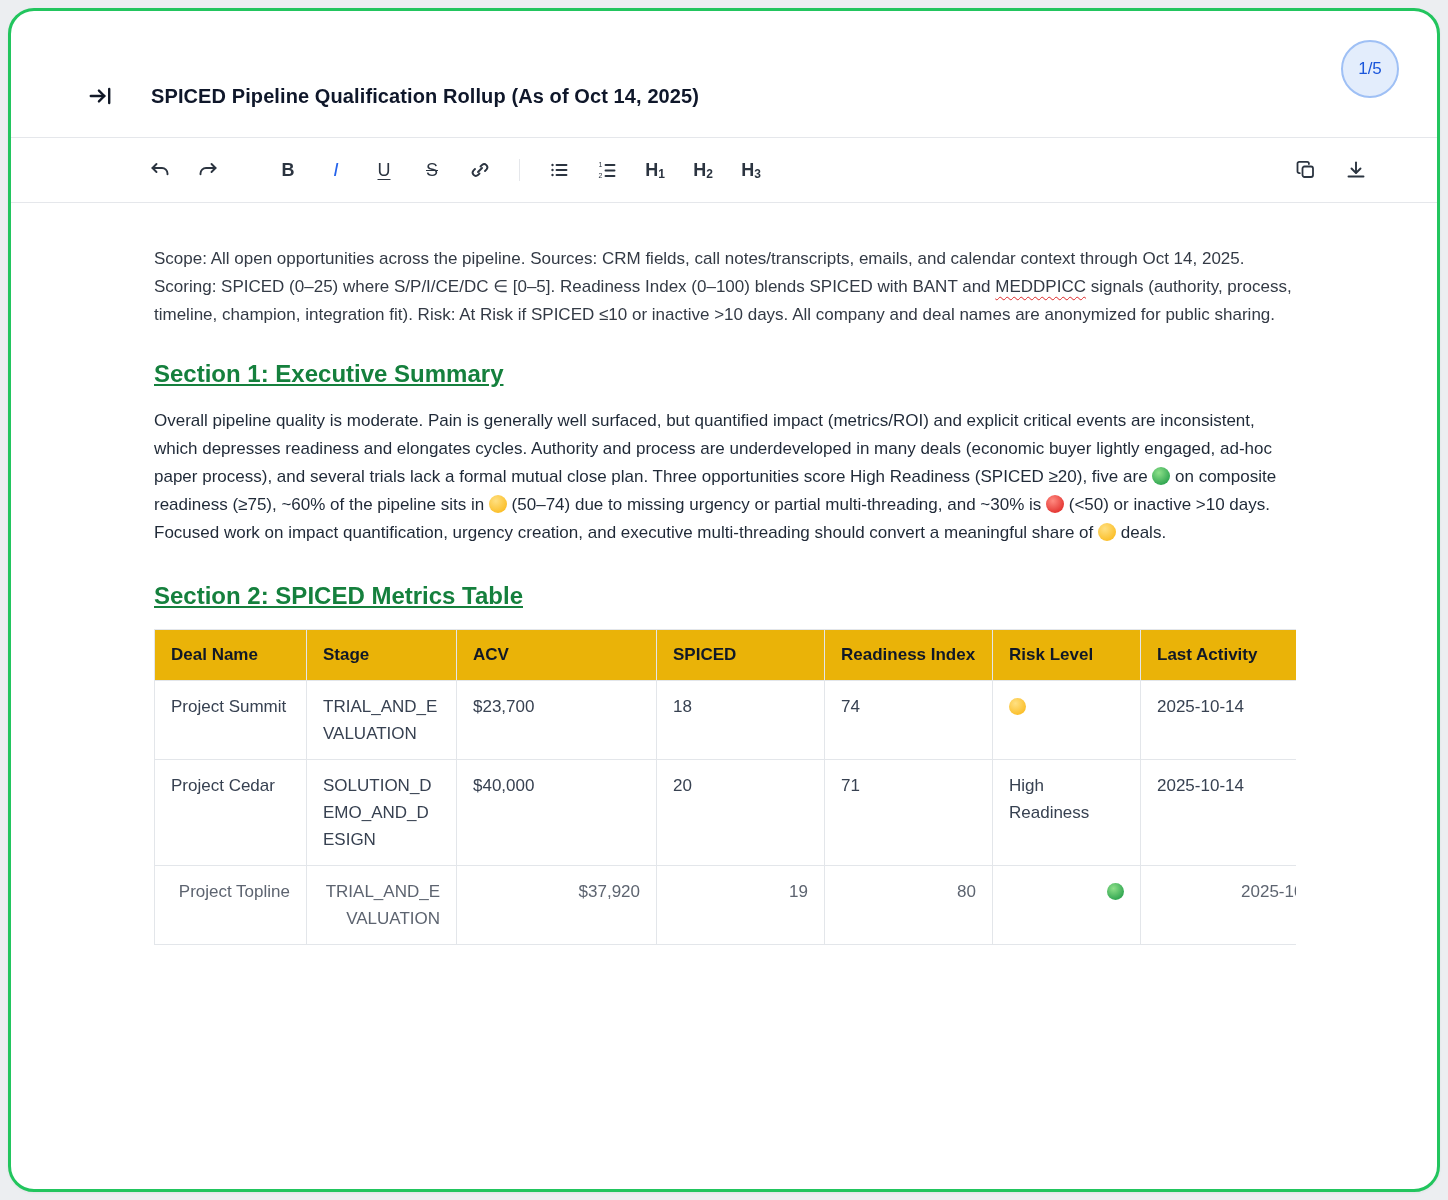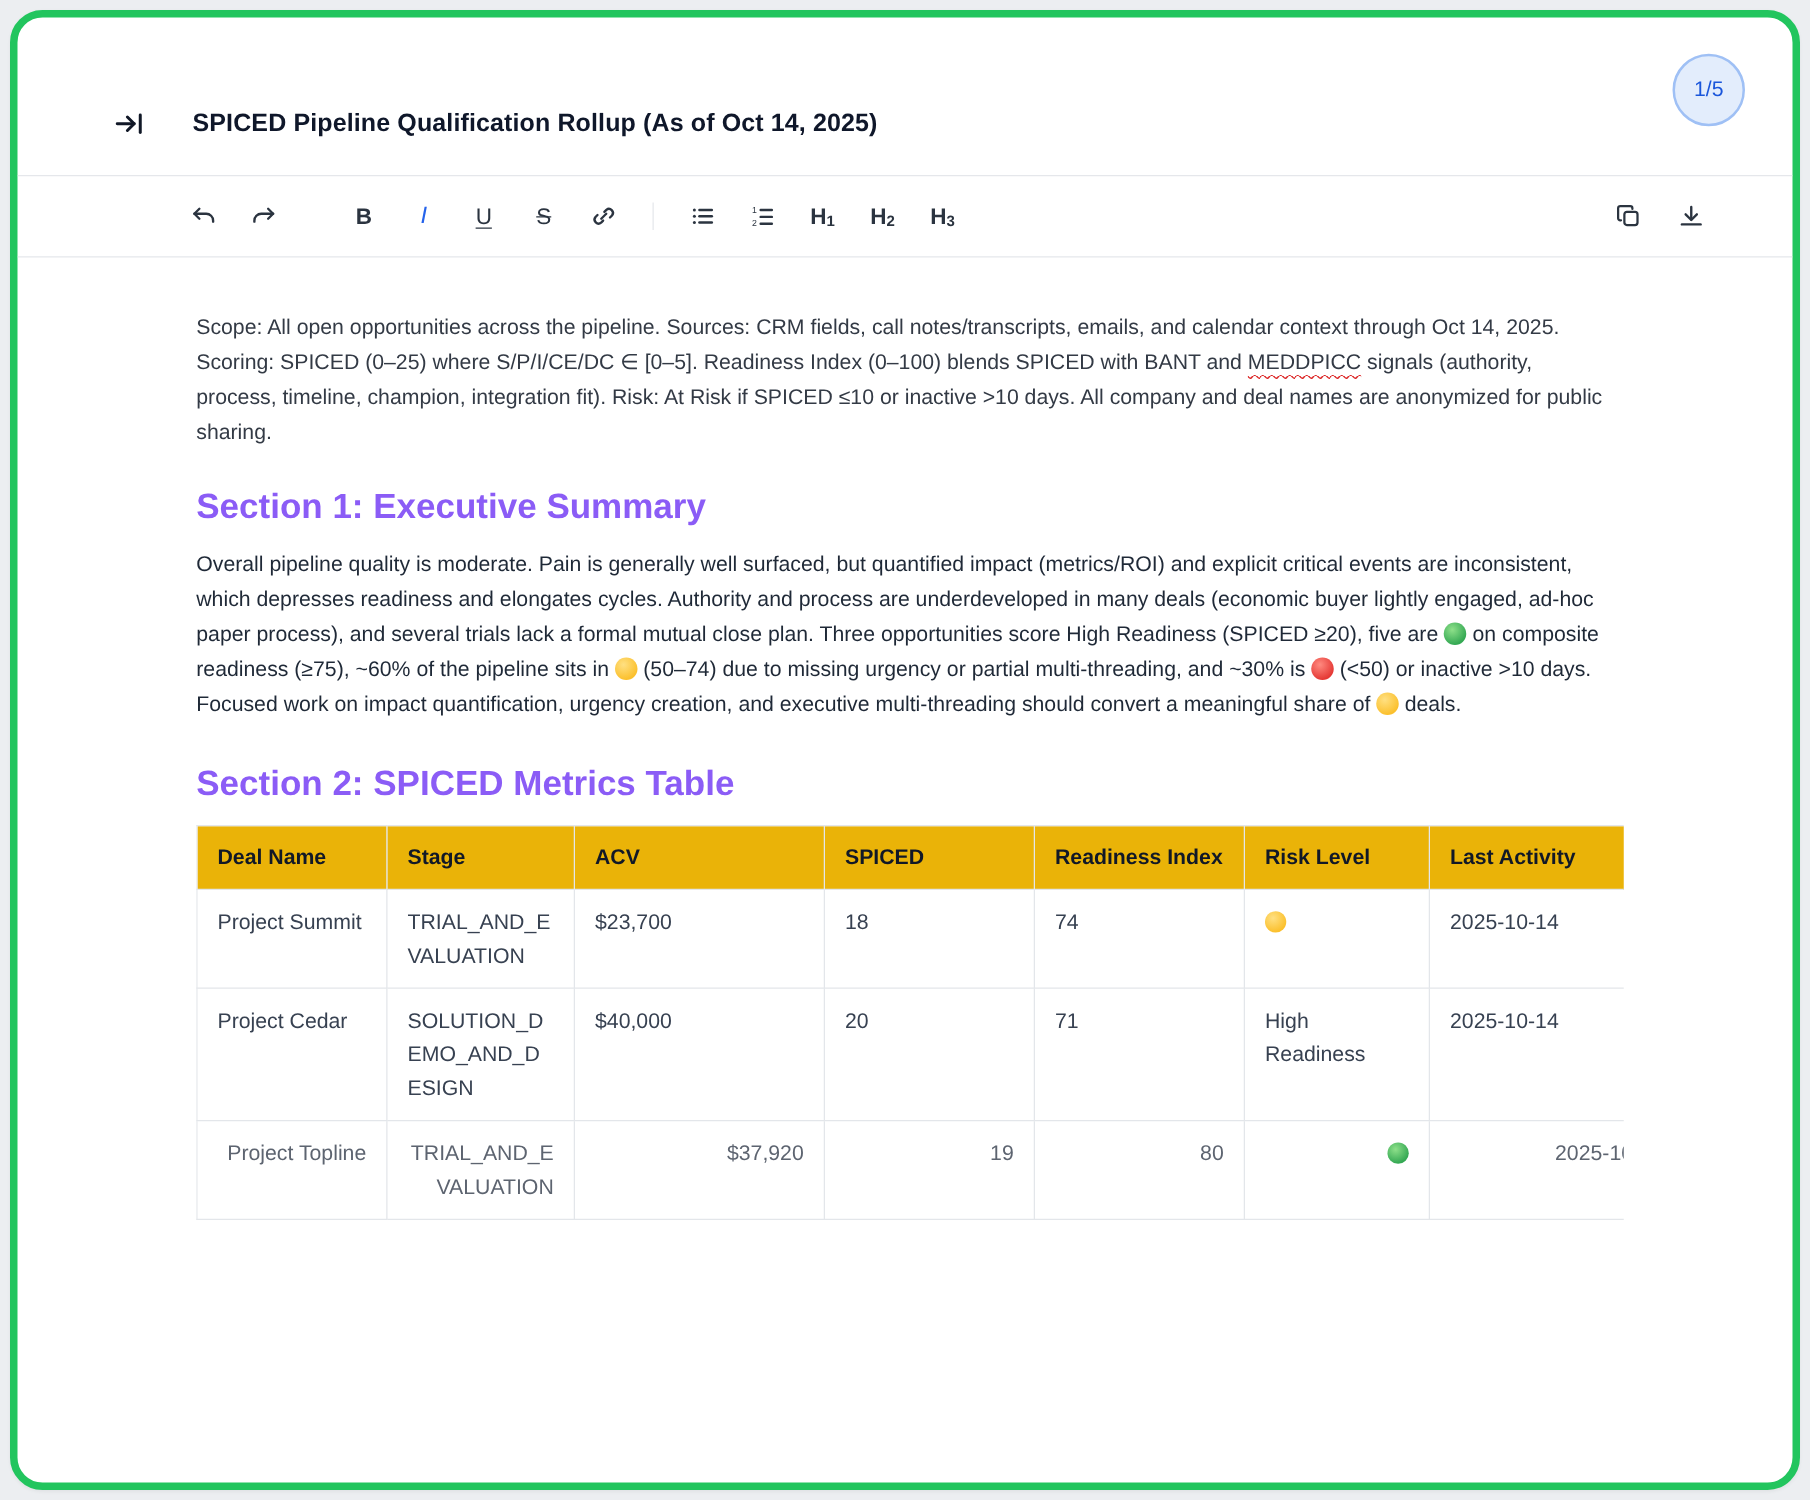--- a/index.html
+++ b/index.html
@@ -9,21 +9,21 @@
     background: #eceef1;
     font-family: "Liberation Sans", sans-serif;
     color: #1f2937;
     overflow: hidden;
   }
   .card {
     position: relative;
     width: 1432px; height: 1184px;
     margin: 8px auto;
     background: #ffffff;
-    border: 6px solid #22c55e;
+    border: 3px solid #22c55e;
     border-radius: 26px;
     overflow: hidden;
     box-shadow: 0 1px 3px rgba(0,0,0,.05);
   }
 
   
   .badge {
     position: absolute; top: 29px; right: 38px;
     width: 58px; height: 58px; border-radius: 50%;
     background: #e3edfc; border: 2px solid #9fc0f5;
@@ -77,21 +77,21 @@
   .toolbar .right { margin-left: auto; display: flex; gap: 12px; }
 
   
   .content { padding: 42px 143px 0 143px; font-size: 17px; line-height: 28px; }
   .scope { margin: 0 0 30px 0; color: #333a45; }
   .misspelled {
     text-decoration: underline; text-decoration-style: wavy;
     text-decoration-color: #dc2626; text-decoration-thickness: 1px;
     text-underline-offset: 4px;
   }
-  h2.section { margin: 0 0 18px 0; font-size: 28px; line-height: 30px; font-weight: 700; color: #8b5cf6; }
+  h2.section { margin: 0 0 18px 0; font-size: 24px; line-height: 30px; font-weight: 700; color: #15803d; text-decoration: underline; }
   h2.section.lighter { font-weight: 600; }
   .body-p { margin: 0 0 34px 0; color: #1f2937; }
 
   .dot {
     display: inline-block; width: 18px; height: 18px; border-radius: 50%;
     vertical-align: -3px;
   }
   .dot-green  { background: radial-gradient(circle at 38% 32%, #8ee08a, #34a853 72%); }
   .dot-yellow { background: radial-gradient(circle at 38% 32%, #ffe082, #fbc02d 72%); }
   .dot-red    { background: radial-gradient(circle at 38% 32%, #ff8a80, #e53935 72%); }

